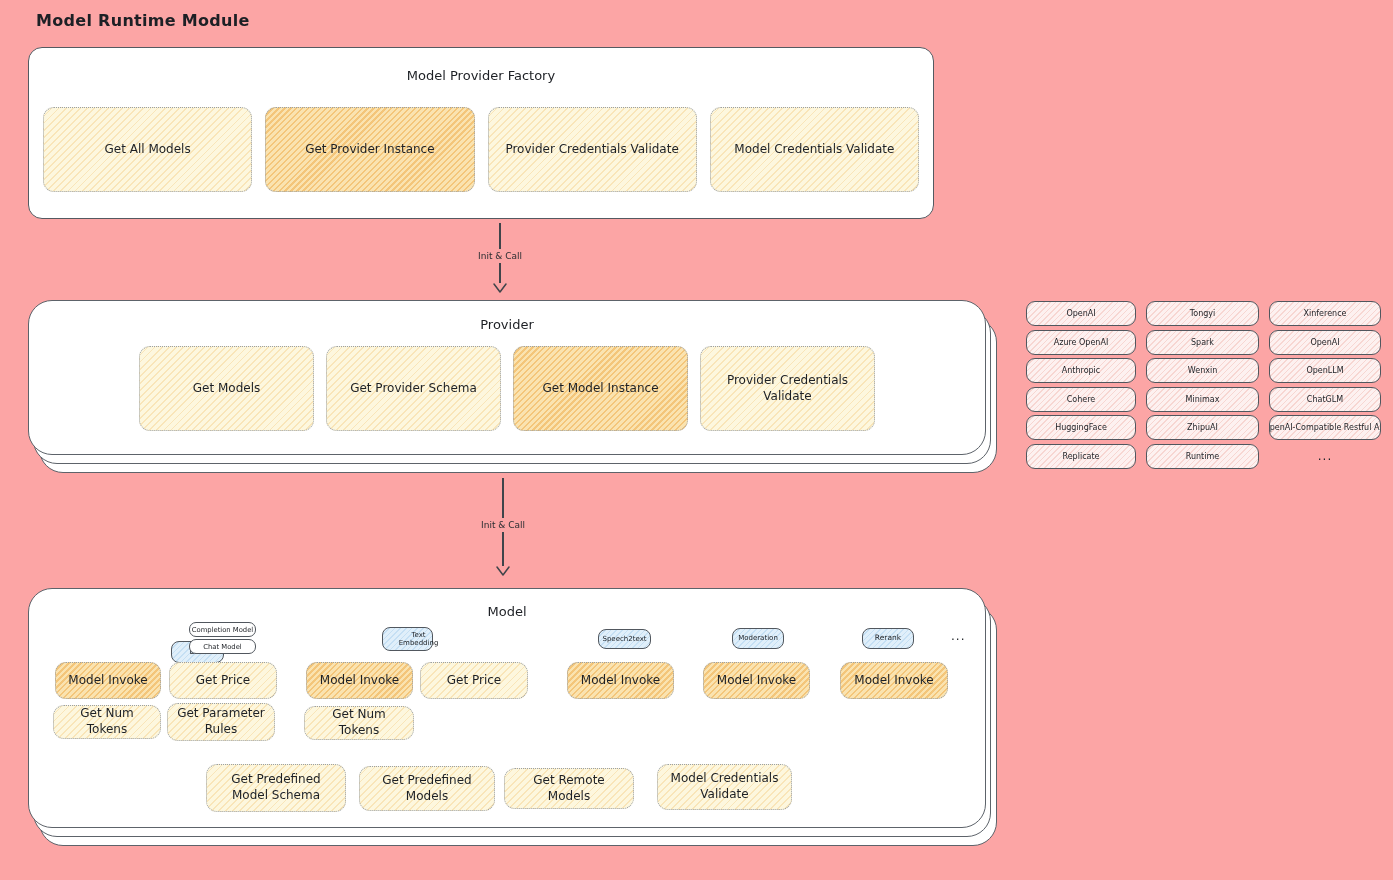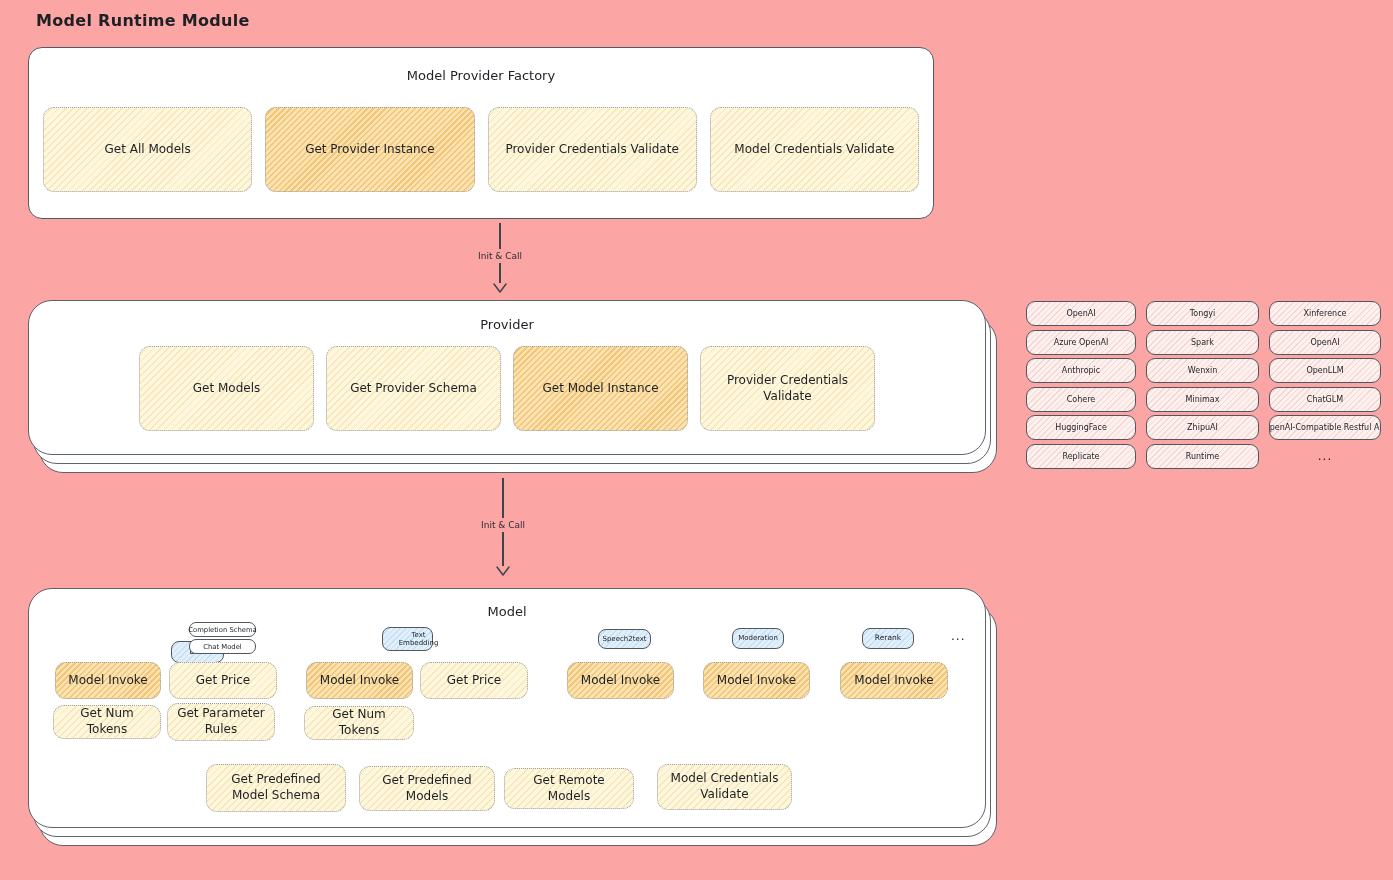--- a/index.html
+++ b/index.html
@@ -140,21 +140,21 @@
       </svg>
   </div>
 
   <section class="stack" style="left:28px;top:588px;width:958px;height:240px;">
     <div class="layer l1"></div>
     <div class="layer l2"></div>
     <div class="layer main">
       <div class="panel-title" style="padding-top:15px;">Model</div>
 
       <div class="tag" style="left:102px;top:52px;width:53px;height:22px;font-size:8px;margin-left:40px;">LLM</div>
-      <div class="wtag" style="left:160px;top:33px;width:67px;height:15px;">Completion Schema</div>
+      <div class="wtag" style="left:160px;top:33px;width:67px;height:15px;">Completion Model</div>
       <div class="wtag" style="left:160px;top:50px;width:67px;height:15px;">Chat Model</div>
       <div class="tag" style="left:353px;top:38px;width:51px;height:24px;padding-left:24px;">Text Embedding</div>
       <div class="tag" style="left:569px;top:40px;width:53px;height:20px;">Speech2text</div>
       <div class="tag" style="left:703px;top:39px;width:52px;height:21px;">Moderation</div>
       <div class="tag" style="left:833px;top:39px;width:52px;height:21px;font-size:7.5px;">Rerank</div>
       <div class="ellipsis" style="left:922px;top:40px;">...</div>
 
       <div class="node hl mnode" style="left:26px;top:73px;width:106px;height:37px;">Model Invoke</div>
       <div class="node mnode" style="left:140px;top:73px;width:108px;height:37px;">Get Price</div>
       <div class="node hl mnode" style="left:277px;top:73px;width:107px;height:37px;">Model Invoke</div>

